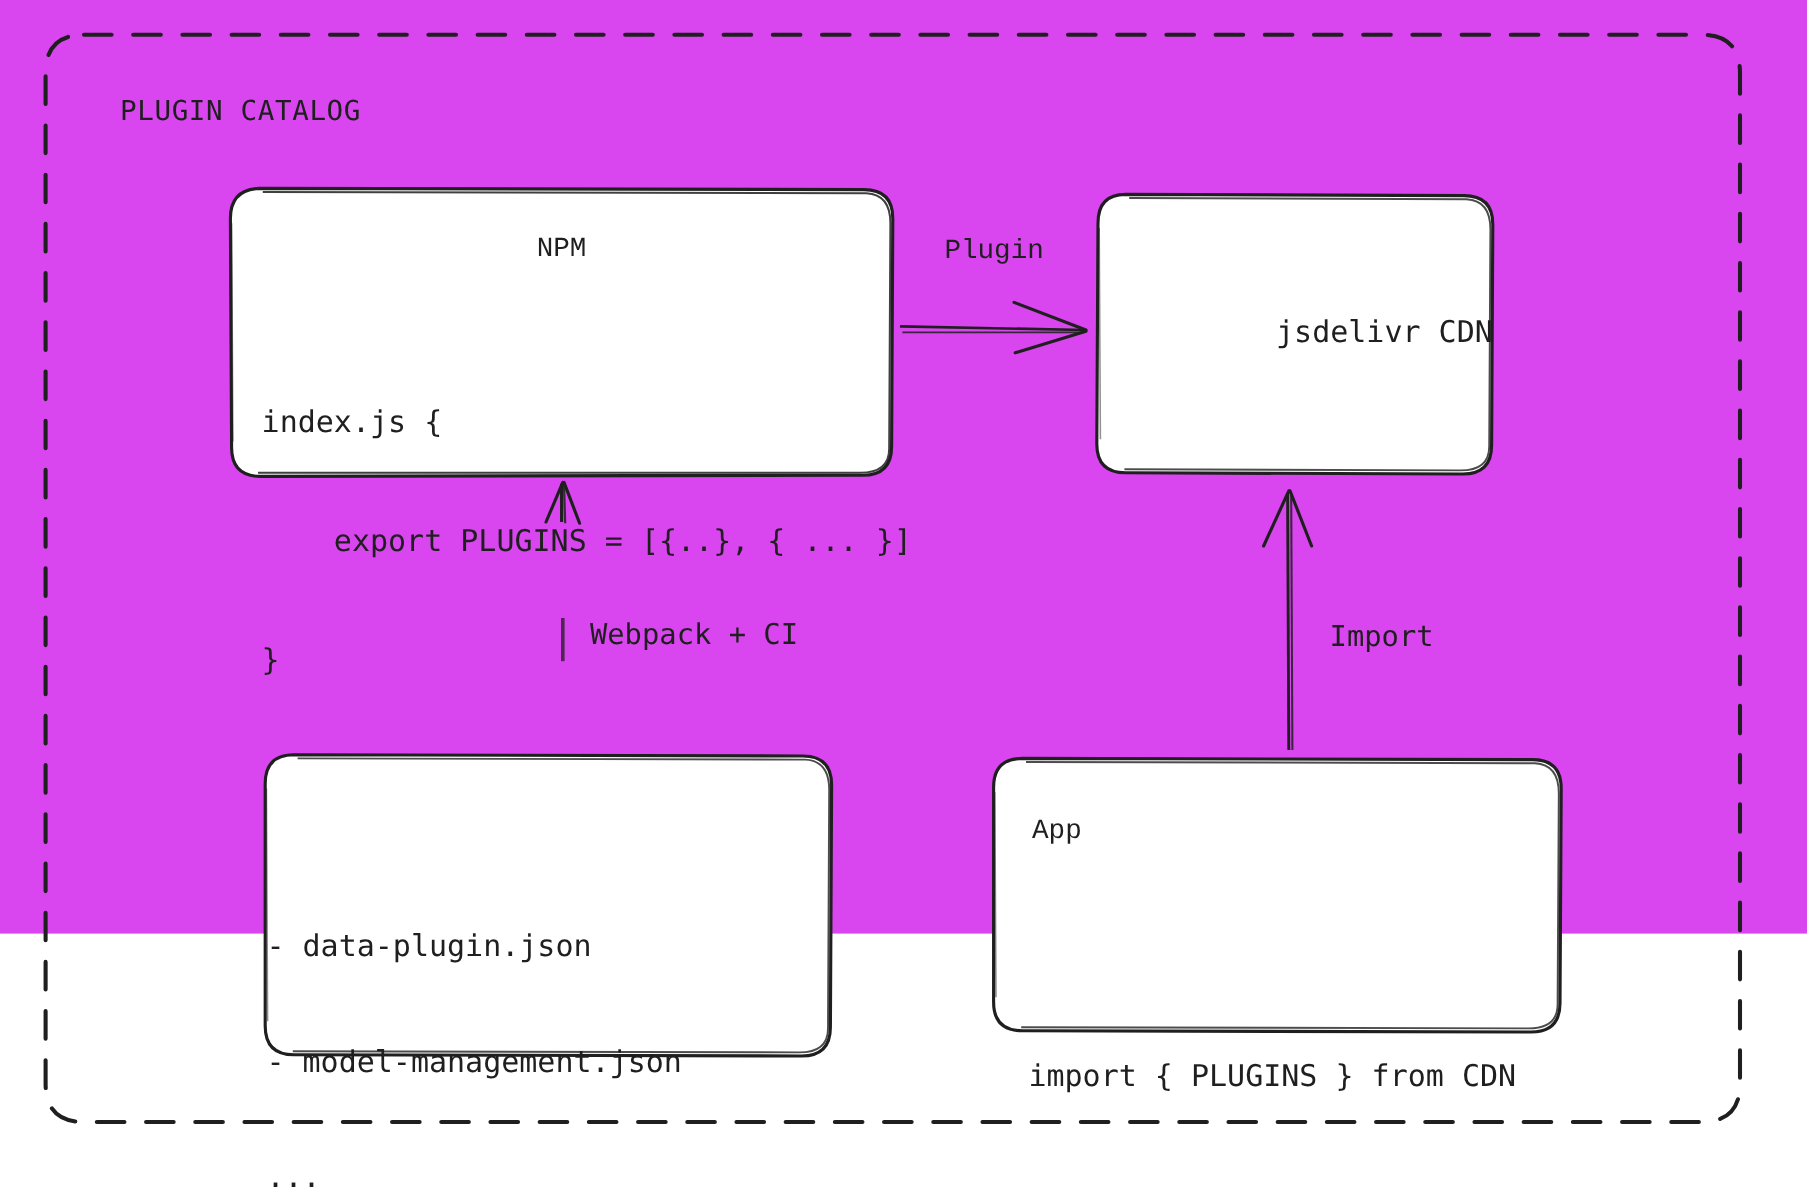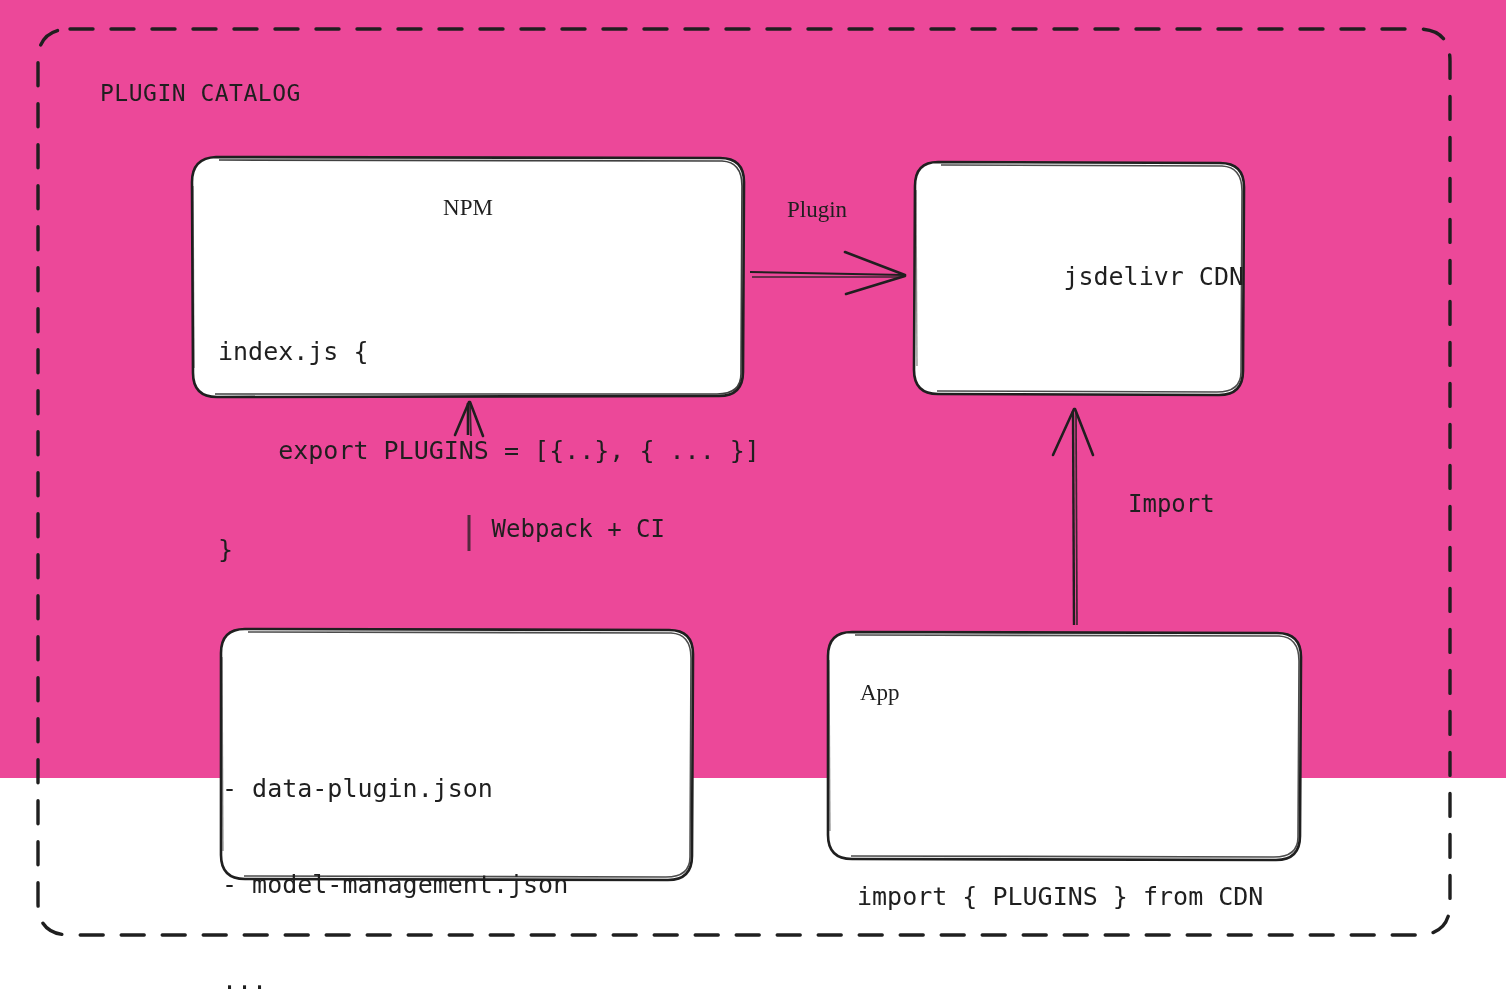--- a/index.html
+++ b/index.html
@@ -11,41 +11,41 @@
     width: 1506px;
     height: 1002px;
     font-family: "DejaVu Sans Mono", monospace;
     color: #1f1f1f;
     overflow: hidden;
   }
   #canvas {
     position: relative;
     width: 1506px;
     height: 778px;
-    background: #ec4899;
+    background: #d946ef;
   }
   svg.layer {
     position: absolute;
     left: 0;
     top: 0;
     width: 1506px;
     height: 1002px;
     pointer-events: none;
   }
   .txt {
     position: absolute;
     white-space: pre;
     color: #1f1f1f;
     line-height: 1.0;
   }
   .mono {
     font-family: "DejaVu Sans Mono", monospace;
   }
   .sans {
-    font-family: Liberation Serif, serif;
+    font-family: Liberation Mono, monospace;
   }
 
   
   #frame-title {
     left: 100px;
     top: 82px;
     font-size: 23px;
     letter-spacing: 0.5px;
   }
 
@@ -116,23 +116,22 @@
   #app-code {
     left: 857px;
     top: 737px;
     font-size: 25px;
     line-height: 64px;
   }
 
   
   #import-label {
     left: 1108px;
-    top: 492px;
+    top: 518px;
     font-size: 24px;
-    margin-left: 20px;
   }
 </style>
 </head>
 <body>
 
 <div id="canvas">
 
   <svg class="layer" viewBox="0 0 1506 1002">
 
     <g>

